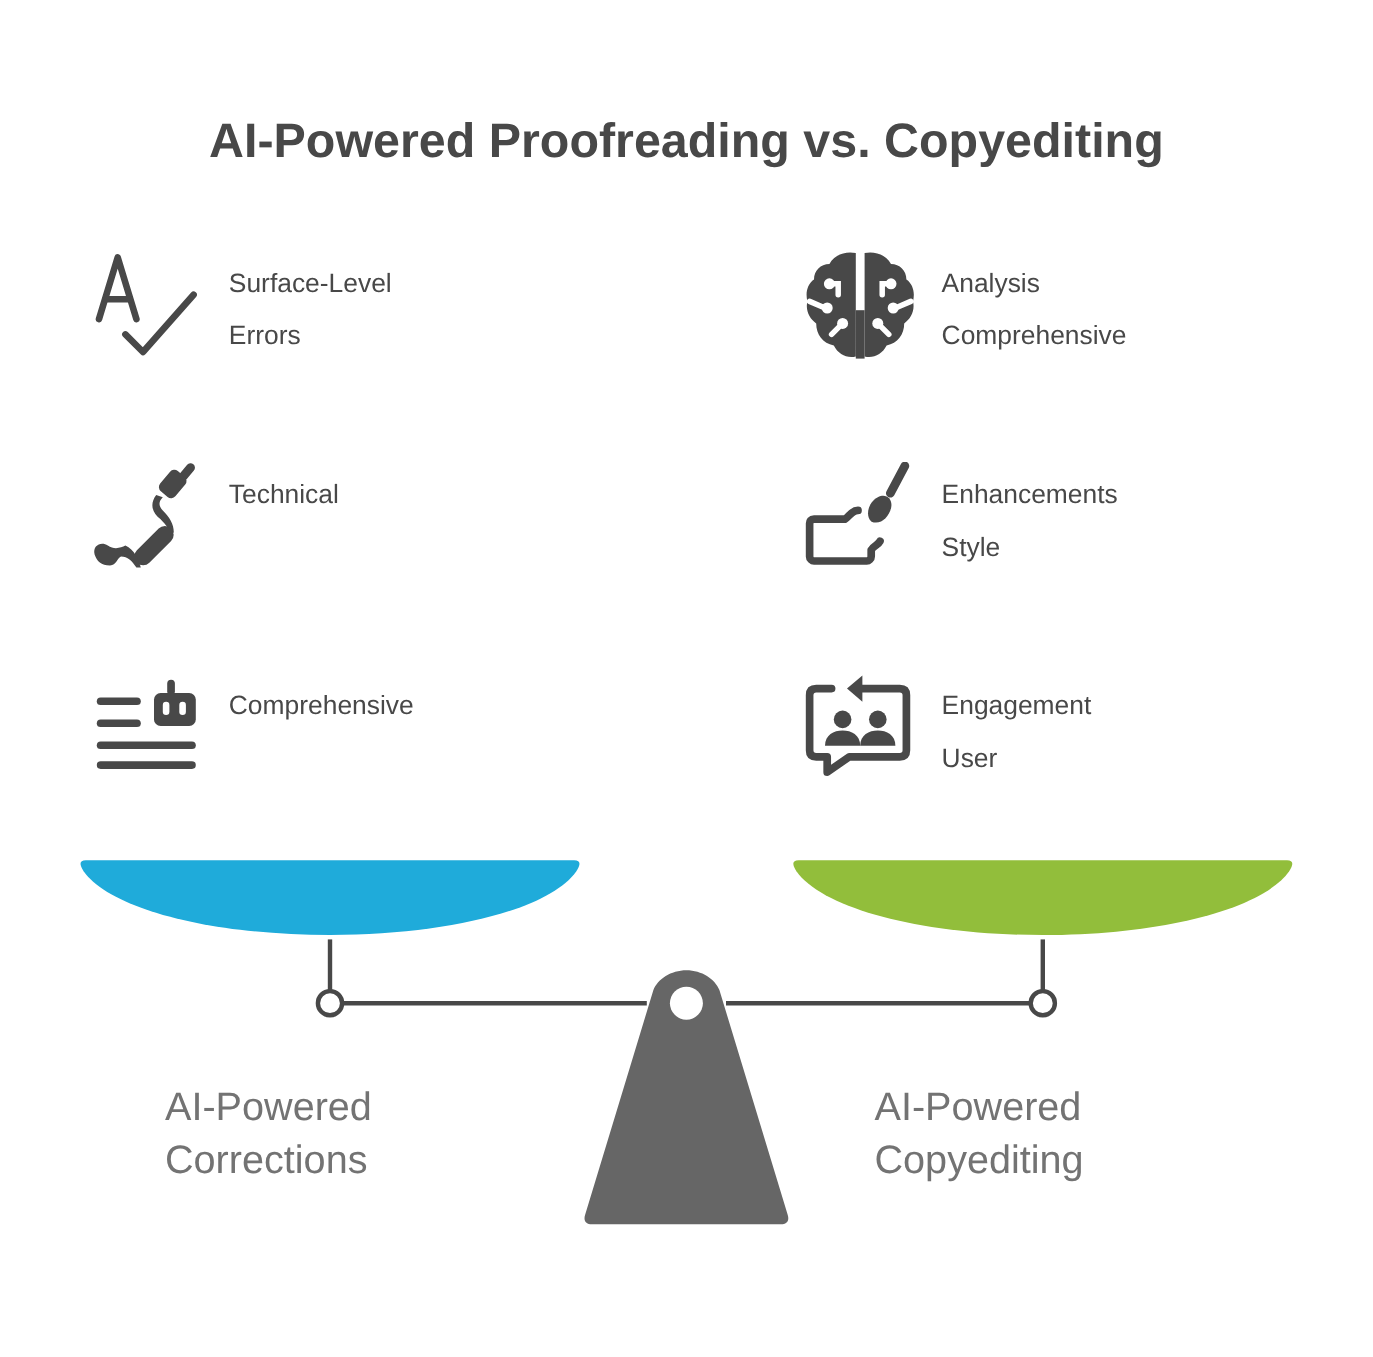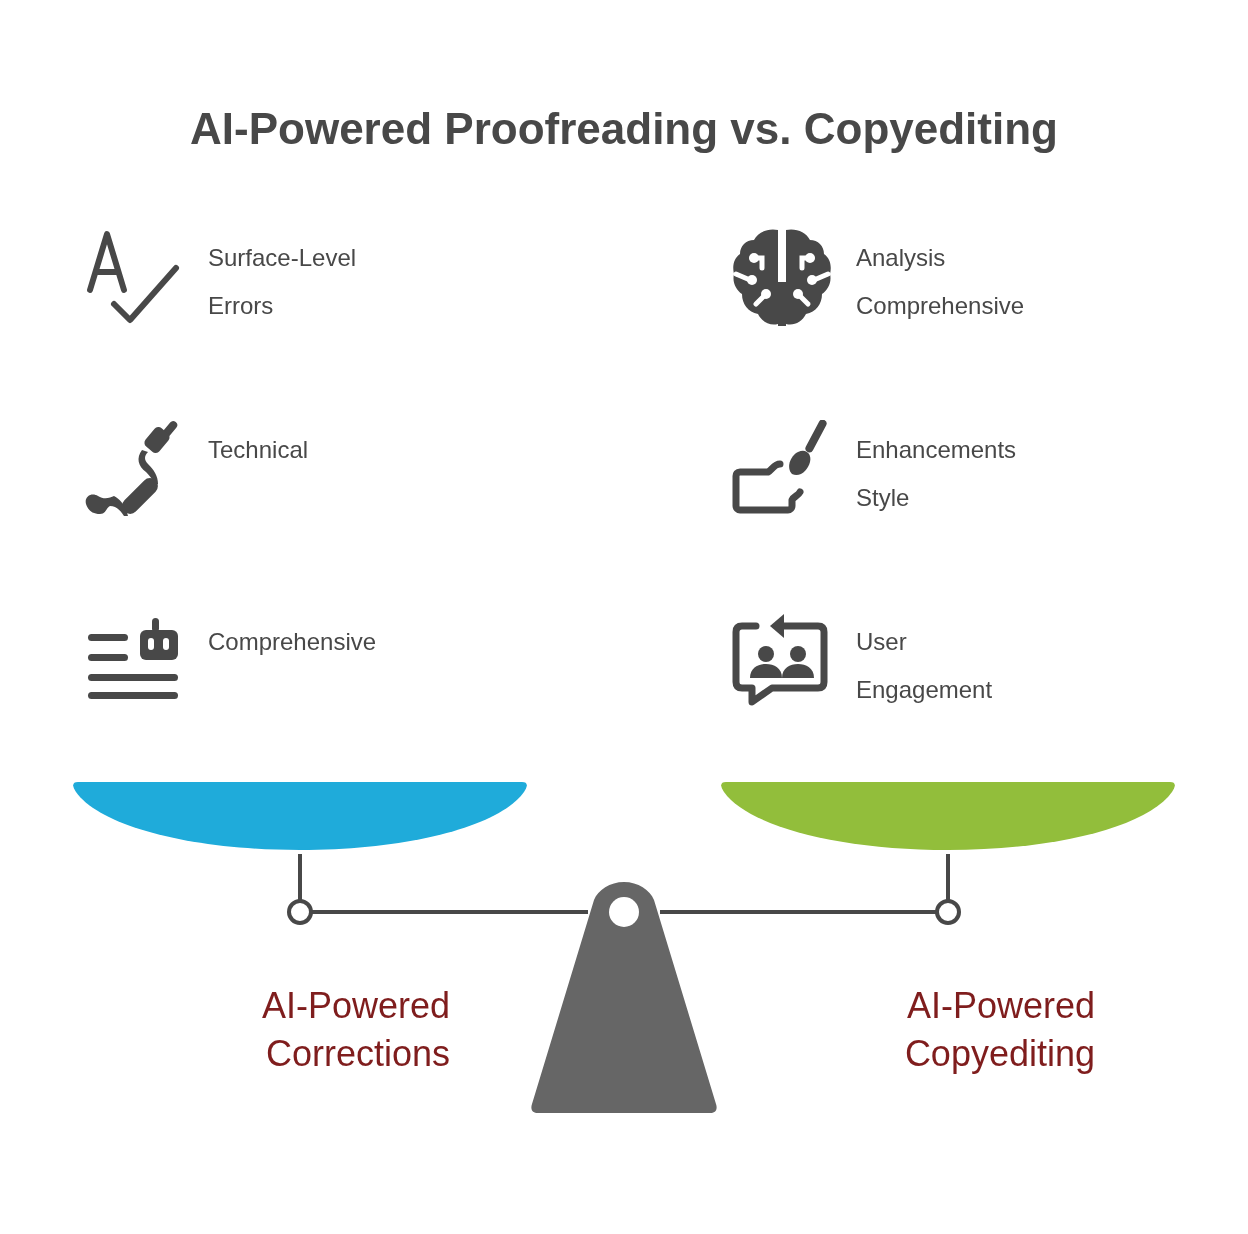--- a/index.html
+++ b/index.html
@@ -6,22 +6,22 @@
     body { width: 1248px; height: 1234px; position: relative; overflow: hidden;
            font-family: "Liberation Sans", "DejaVu Sans", sans-serif; color: #484848; }
     .title { position: absolute; left: 0; top: 104px; width: 1248px; text-align: center;
              font-size: 44px; font-weight: bold; color: #484848; letter-spacing: 0px; }
     .item { position: absolute; display: flex; align-items: center; }
     .item .icon { width: 100px; height: 100px; position: absolute; left: 0; top: 0; }
     .item .label { position: absolute; left: 124px; top: 6px; font-size: 24px; line-height: 48px;
                    color: #484848; white-space: nowrap; }
     .item .label span { display: block; }
     .diagram { position: absolute; left: 0; top: 0; width: 1248px; height: 1234px; }
-    .side-label { position: absolute; font-size: 36px; line-height: 48px; text-align: right;
-                  color: #7f1d1d; width: 300px; }
+    .side-label { position: absolute; font-size: 36px; line-height: 48px; text-align: left;
+                  color: #737373; width: 300px; }
     .side-label span { display: block; }
   </style>
 </head>
 <body>
 
 <div class="title">AI-Powered Proofreading vs. Copyediting</div>
 
 <div class="item" style="left:84px; top:228px;">
   <svg class="icon" viewBox="0 0 100 100" width="100" height="100">
     <g fill="none" stroke="#484848" stroke-width="6" stroke-linecap="round" stroke-linejoin="round">
@@ -121,22 +121,22 @@
     </g>
     <path fill="#484848" d="M38 14 L52 2 L52 26 Z"></path>
     <g fill="#484848">
       <circle cx="34" cy="42" r="8"></circle>
       <path d="M18 66 C18 56 26 52 34 52 C42 52 50 56 50 66 Z"></path>
       <circle cx="66" cy="42" r="8"></circle>
       <path d="M50 66 C50 56 58 52 66 52 C74 52 82 56 82 66 Z"></path>
     </g>
   </svg>
   <div class="label">
+    <span>Engagement</span>
     <span>User</span>
-    <span>Engagement</span>
   </div>
 </div>
 
 <svg class="diagram" viewBox="0 0 1248 1234" width="1248" height="1234">
 
   <path fill="#1FABDA" d="M78 782 L522 782 C528 782 528 786 524 792 C500 826 410 850 300 850 C190 850 100 826 76 792 C72 786 72 782 78 782 Z"></path>
 
   <path fill="#92BE3B" d="M726 782 L1170 782 C1176 782 1176 786 1172 792 C1148 826 1058 850 948 850 C838 850 748 826 724 792 C720 786 720 782 726 782 Z"></path>
 
   <line x1="300" y1="854" x2="300" y2="901" stroke="#484848" stroke-width="4"></line>

